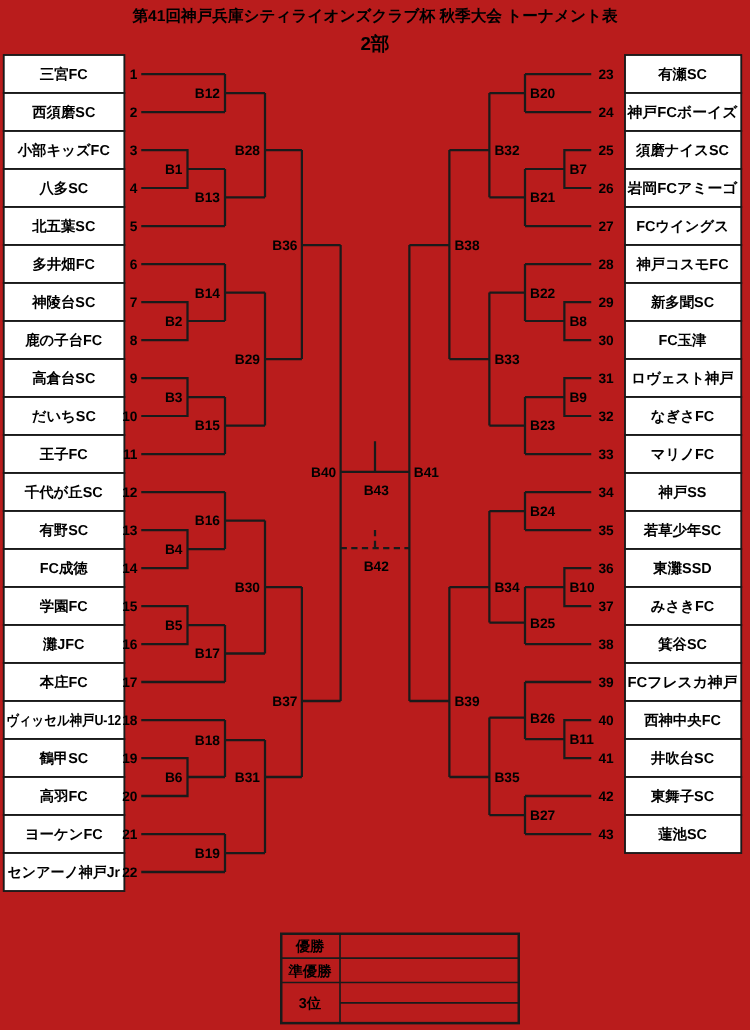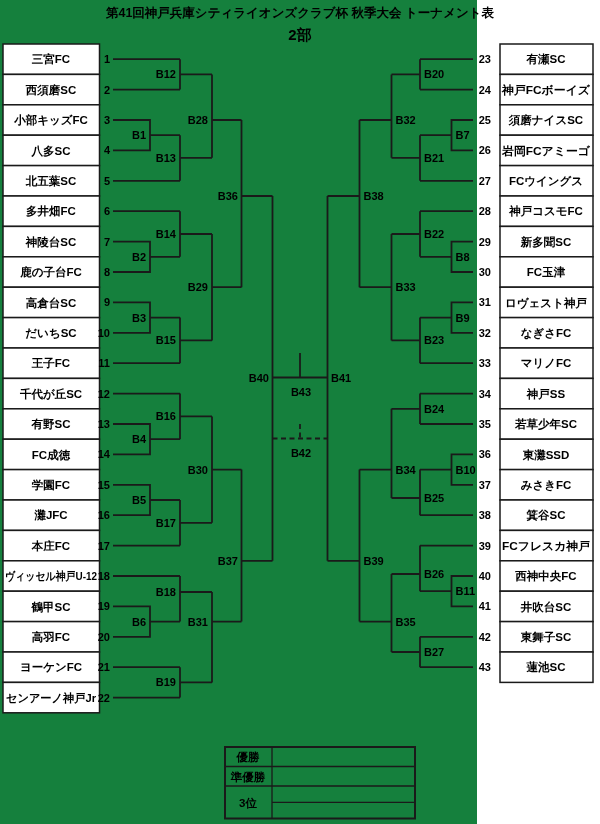--- a/index.html
+++ b/index.html
@@ -1,16 +1,16 @@
 <!DOCTYPE html>
 <html><head>
 <meta charset="utf-8">
 <style>
   html,body { margin:0; padding:0; background:#fff; }
-  #page { position:relative; width:477px; height:824px; background:#15803d;
+  #page { position:relative; width:600px; height:824px; background:#b91c1c;
           font-family:"Liberation Sans", sans-serif; }
   svg text { font-family:"Liberation Sans", sans-serif; font-weight:bold; fill:#000; }
   .bx  { fill:#fff; stroke:#1a1a1a; stroke-width:1.5; }
   .ln  { fill:none; stroke:#1a1a1a; stroke-width:1.8; }
   .dash{ stroke-dasharray:5 3.5; }
   .tbl { fill:none; stroke:#1a1a1a; }
   .tn  { font-size:11.5px; text-anchor:middle; }
   .sd  { font-size:11px; text-anchor:end; }
   .ml  { font-size:11px; text-anchor:end; }
   .mr  { font-size:11px; text-anchor:start; }

